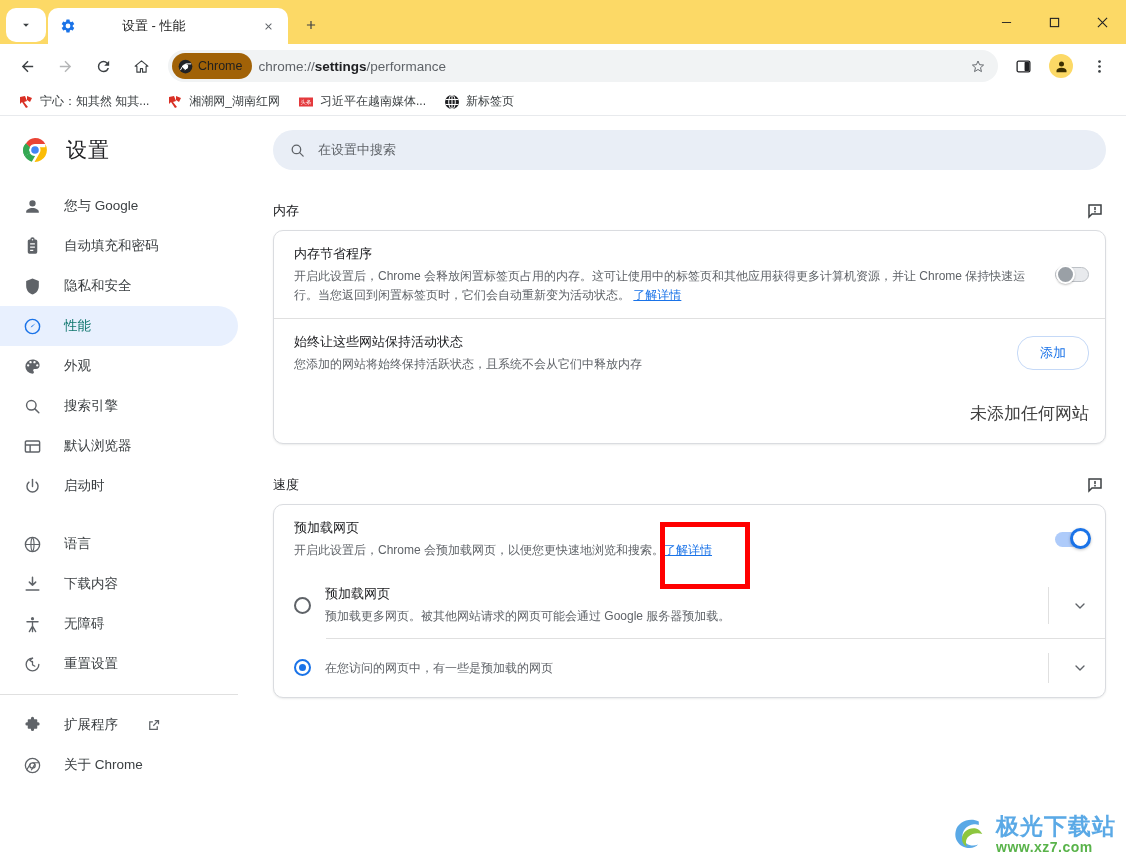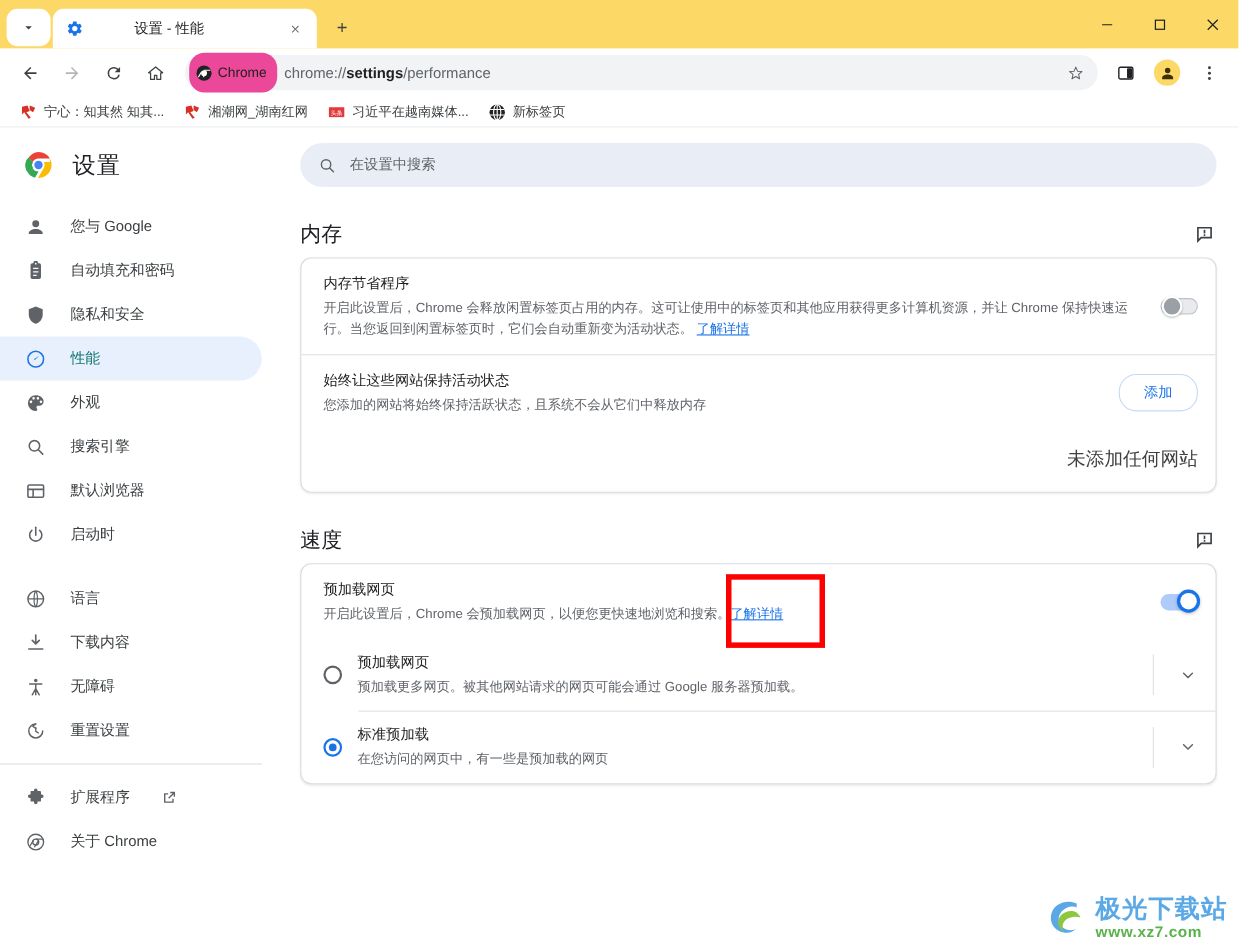--- a/index.html
+++ b/index.html
@@ -71,22 +71,22 @@
   .tbtn svg { width:17px; height:17px; }
   .tbtn.disabled { opacity:.38; cursor:default; }
 
   .omnibox {
     flex:1; height: 32px; margin: 0 6px 0 8px;
     background:#f1f3f4; border-radius: 16px;
     display:flex; align-items:center; padding: 0 6px 0 4px;
   }
   .chromechip {
     display:flex; align-items:center; gap:5px;
-    background:#ec4899; border-radius: 14px; padding: 3px 10px 3px 6px;
-    height: 36px; margin-right: 6px;
+    background:#a16207; border-radius: 14px; padding: 3px 10px 3px 6px;
+    height: 26px; margin-right: 6px;
   }
   .chromechip svg { width:15px; height:15px; }
   .chromechip span { font-size:12.5px; color:#1f1f1f; }
   .urltext { font-size:13.5px; color:#5f6368; white-space:nowrap; }
   .urltext b { color:#202124; font-weight:700; }
   .starbtn { width:28px; height:28px; display:flex; align-items:center;
     justify-content:center; border-radius:50%; cursor:pointer; }
   .starbtn svg { width:16px; height:16px; }
 
   .avatar {
@@ -148,21 +148,21 @@
     display:flex; align-items:center; padding: 0 16px; gap: 12px;
     cursor:text;
   }
   .searchbar svg { width:17px; height:17px; flex:none; }
   .searchbar .ph { font-size:13px; color:#5f6368; }
 
   .sectionhead {
     display:flex; align-items:center; justify-content:space-between;
     margin: 30px 20px 8px 18px;
   }
-  .sectionhead .sh-title { font-size:19px; color:#202124; font-weight:500; }
+  .sectionhead .sh-title { font-size:13px; color:#202124; font-weight:500; }
   .sectionhead .sh-icon { width:22px; height:22px; display:flex;
     align-items:center; justify-content:center; cursor:pointer; }
   .sectionhead .sh-icon svg { width:18px; height:18px; }
 
   .card {
     margin: 0 20px 0 18px; background:#fff;
     border: 1px solid #dadce0; border-radius: 10px;
     box-shadow: 0 1px 2px rgba(60,64,67,.10);
   }
   .row {
@@ -639,21 +639,20 @@
               <path d="M6 9l6 6 6-6" fill="none" stroke="#5f6368" stroke-width="2" stroke-linecap="round" stroke-linejoin="round"></path>
             </svg>
           </span>
         </div>
 
         <div class="rowdiv" style="margin-left:52px"></div>
 
         <div class="radiorow">
           <span class="radio sel"></span>
           <div class="radiotext">
-            <div class="rowtitle">标准预加载</div>
             <div class="rowdesc">在您访问的网页中，有一些是预加载的网页</div>
           </div>
           <span class="radiosep"></span>
           <span class="expand">
             <svg viewBox="0 0 24 24">
               <path d="M6 9l6 6 6-6" fill="none" stroke="#5f6368" stroke-width="2" stroke-linecap="round" stroke-linejoin="round"></path>
             </svg>
           </span>
         </div>
       </div>

